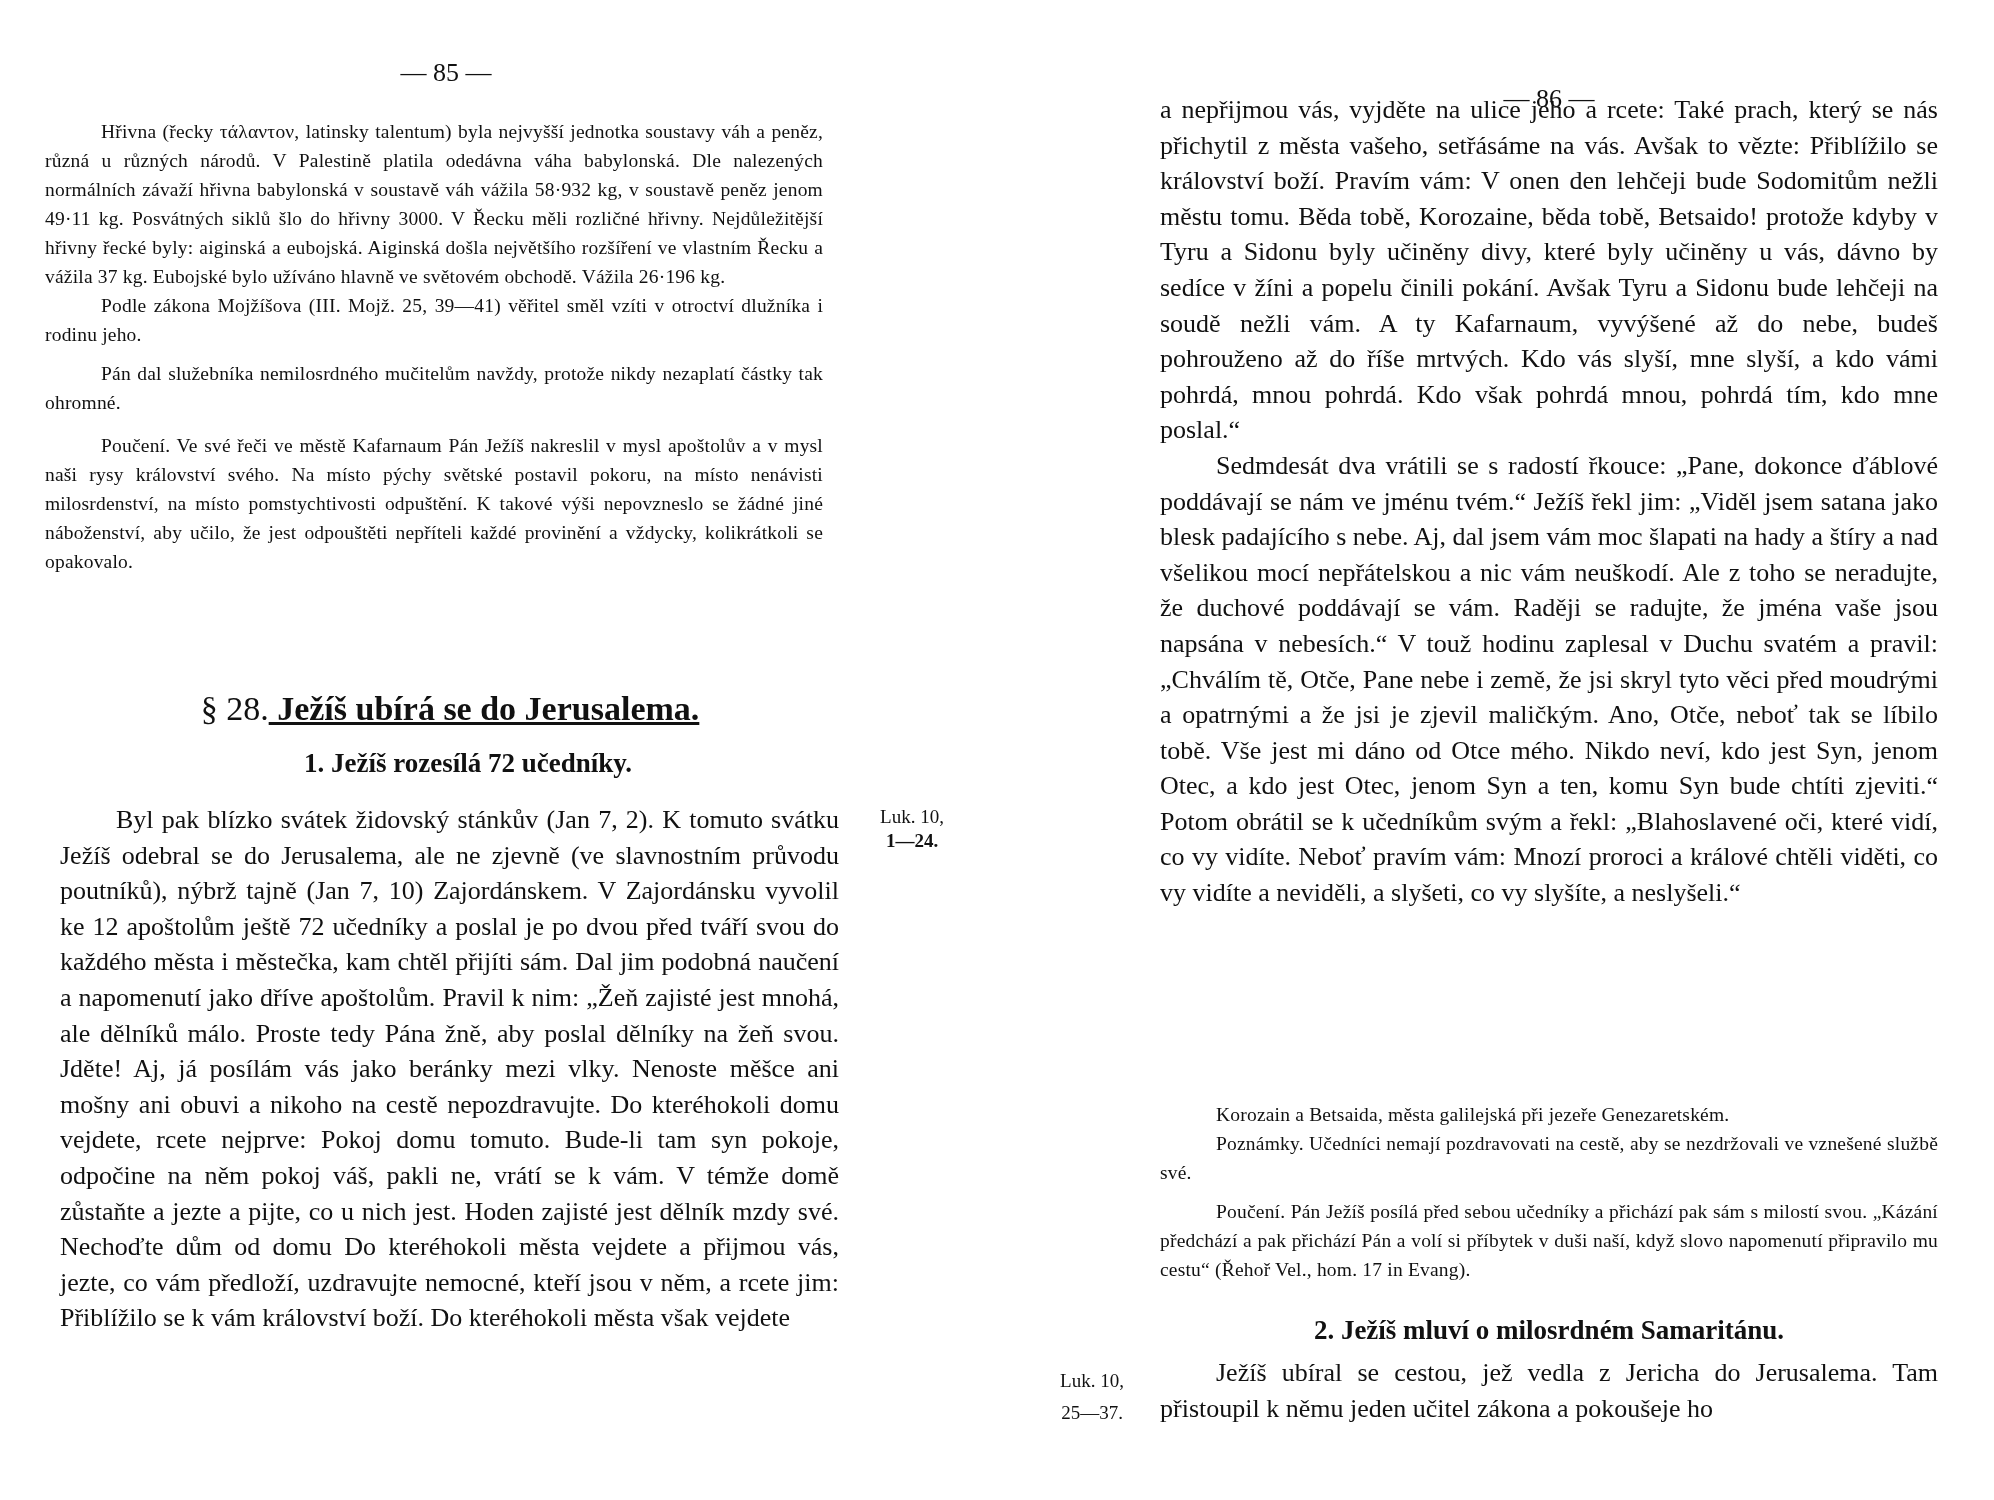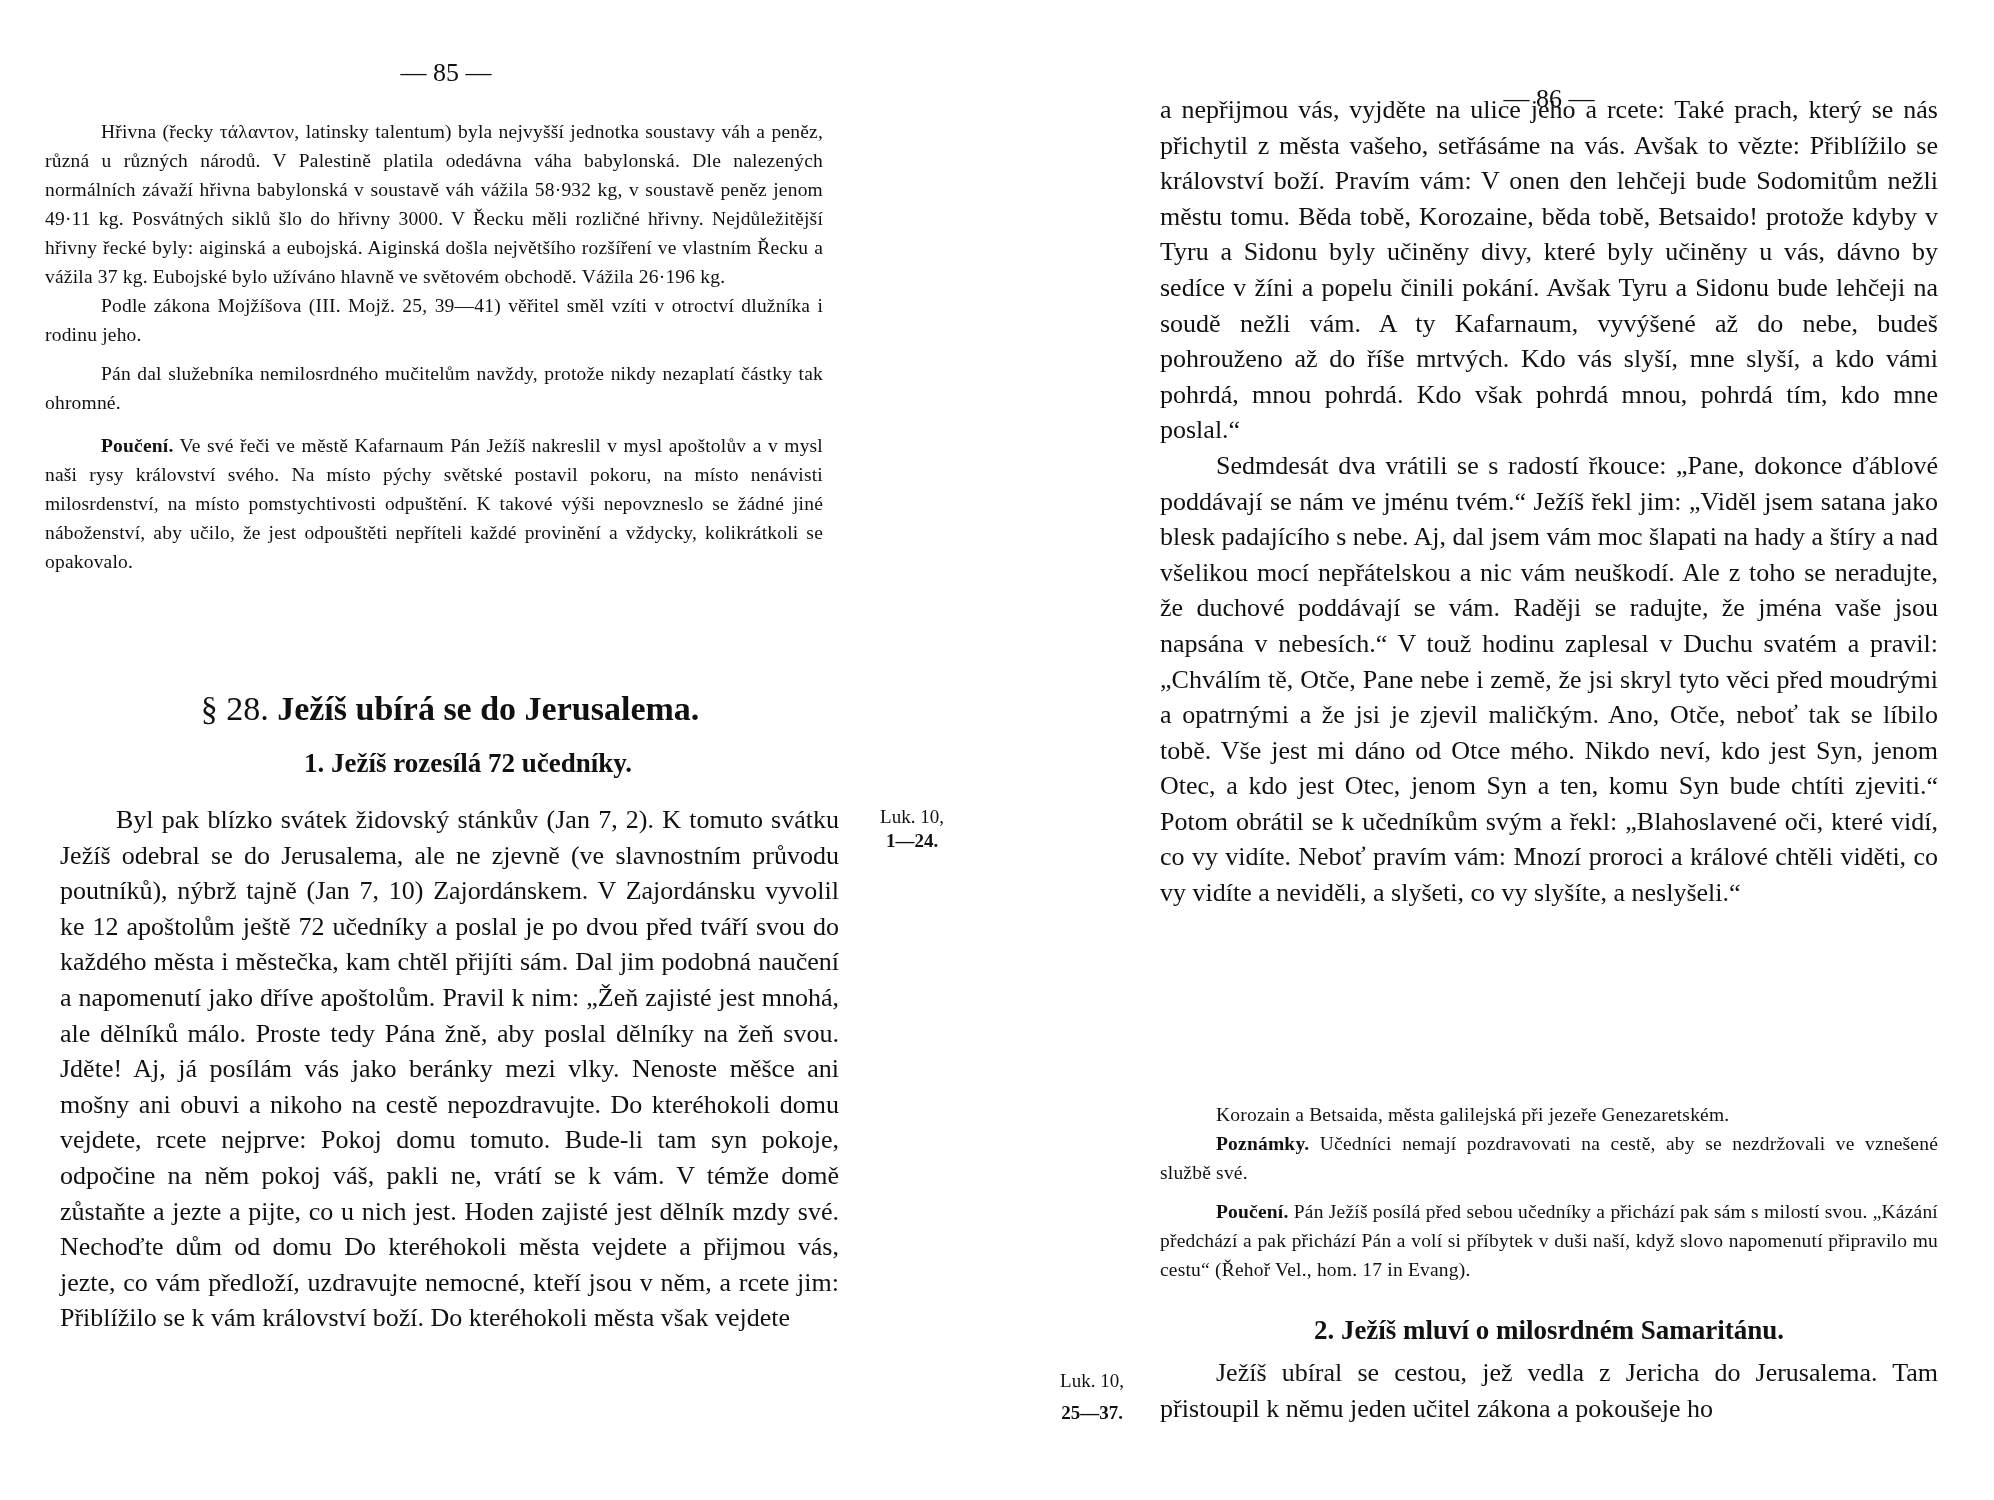--- a/index.html
+++ b/index.html
@@ -12,26 +12,26 @@
   #page-left .pnum { left: 346px; top: 58px; }
   #page-right .pnum { left: 452px; top: 40px; margin-top: 44px; }
 
   .col { position: absolute; text-align: justify; }
   .col p { margin: 0; }
   .small { font-size: 19.5px; line-height: 29px; letter-spacing: 0.2px; }
   .big { font-size: 26px; line-height: 35.6px; }
   .indent { text-indent: 56px; }
   .gap { margin-top: 10px !important; }
   .gap2 { margin-top: 14px !important; }
-  .b { font-weight: bold; }
+  .b { font-weight: normal; }
 
   #left-notes { left: 45px; top: 117px; width: 778px; }
   #heading-main { position: absolute; left: 0; width: 900px; top: 690px; text-align: center;
                   font-size: 34px; }
-  #heading-main .b { font-weight: bold; }
+  #heading-main .b { font-weight: bold; text-decoration: underline; }
   #heading-sub { position: absolute; left: 0; width: 900px; top: 748px; text-align: center;
                  font-size: 27px; font-weight: bold; margin-left: 18px; }
   #left-main { left: 60px; top: 802px; width: 779px; }
   .margin-ref { position: absolute; font-size: 19px; line-height: 24px; text-align: center; }
   #ref-left { left: 862px; top: 805px; width: 100px; }
   #ref-left .b { font-weight: bold; }
 
   #right-main { left: 163px; top: 92px; width: 778px; }
   #right-notes { left: 163px; top: 1090px; width: 778px; }
   #heading-sub2 { position: absolute; left: 163px; width: 778px; top: 1315px; text-align: center;

